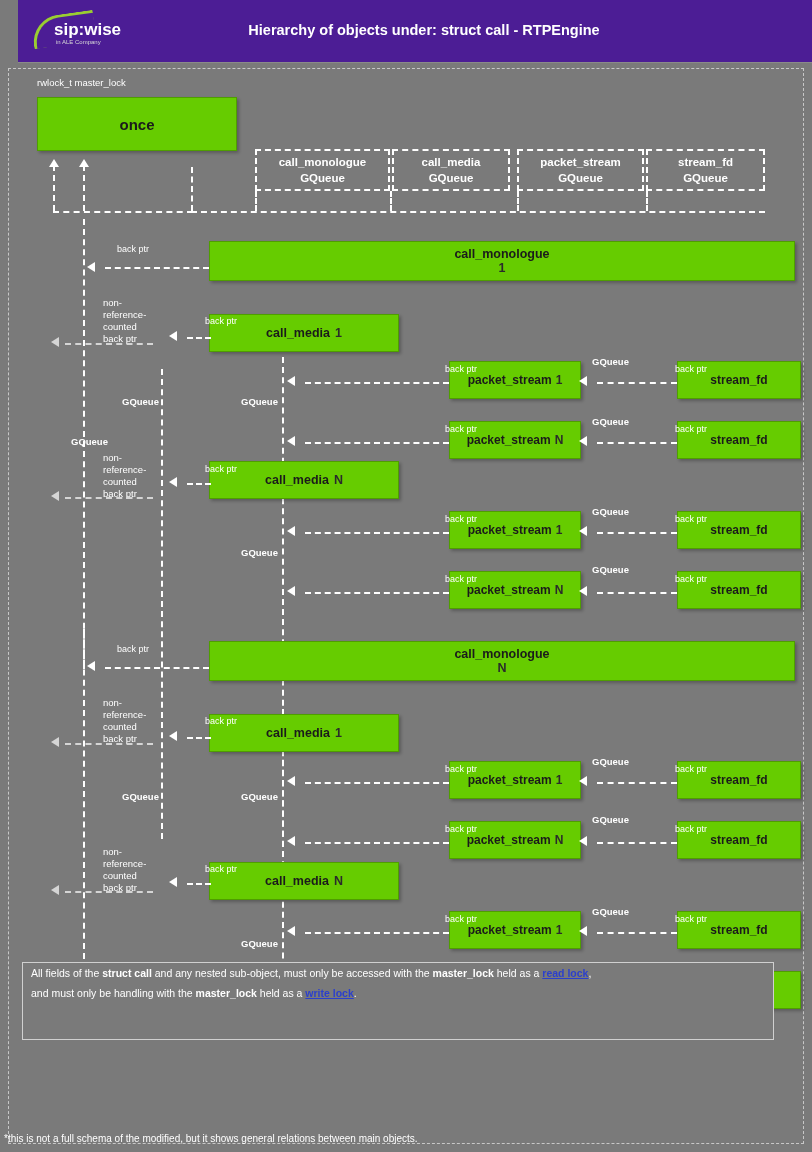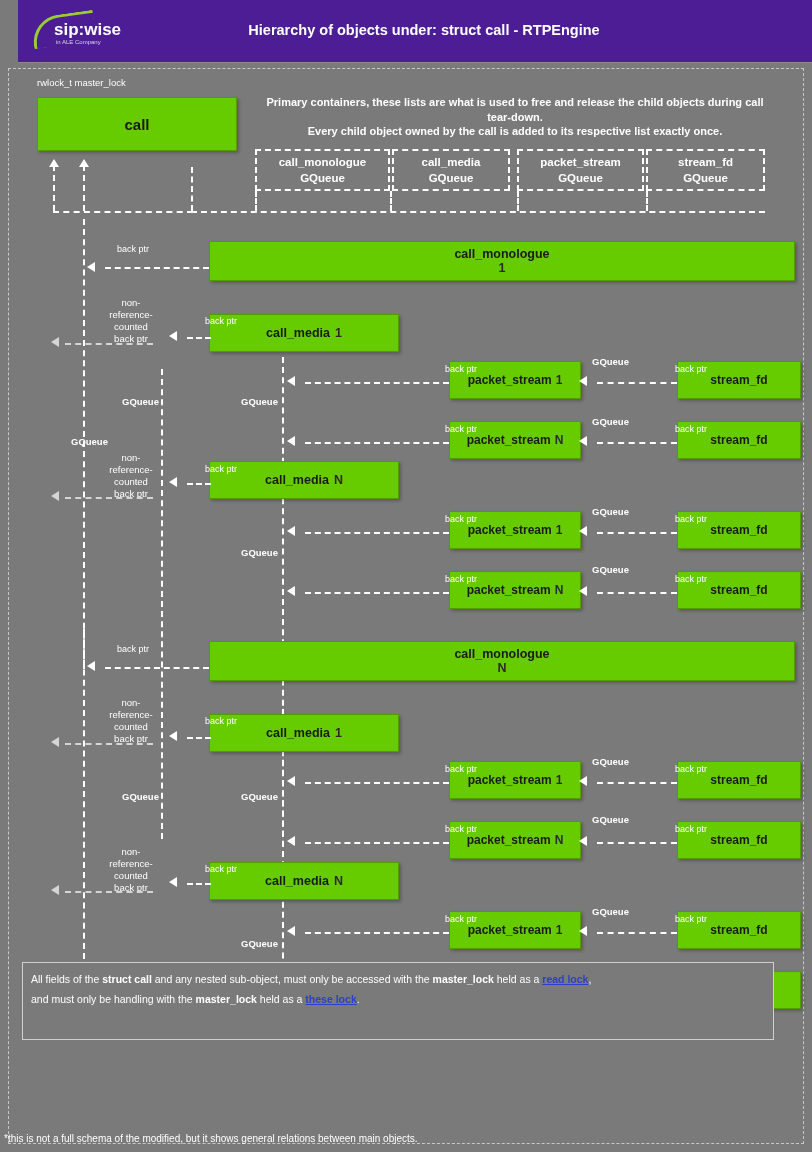--- a/index.html
+++ b/index.html
@@ -59,21 +59,20 @@
   .gbox .n{color:#2b2b2b;font-weight:bold;}
   .dashbox{
     position:absolute;
     border:2px dashed #ffffff;
     box-sizing:border-box;
     display:flex;flex-direction:column;align-items:center;justify-content:center;
     color:#ffffff;font-weight:bold;font-size:11.5px;line-height:16px;
   }
   .label{
     position:absolute;color:#ffffff;font-size:9.5px;line-height:12px;
-    text-align:center;
   }
   .bptr{
     position:absolute;color:#ffffff;font-size:9px;
   }
   .gq{
     position:absolute;color:#ffffff;font-size:9.5px;font-weight:bold;
   }
   
   .hline{
     position:absolute;border-top:2px dashed #ffffff;height:0;
@@ -96,21 +95,21 @@
   .note{
     position:absolute;text-align:center;color:#ffffff;font-weight:bold;
     font-size:11px;line-height:15px;
   }
   
   .footer-box{
     position:absolute;left:22px;top:962px;width:752px;height:78px;
     border:1px solid #d0d0d0;box-sizing:border-box;
     background:#7a7a7a;
     font-size:10.5px;line-height:20px;color:#ffffff;
-    padding:6px 8px;
+    padding:0 8px;
   }
   .footer-box b{font-weight:bold;}
   .footer-box .link{color:#2b3fcc;text-decoration:underline;}
   .footnote{
     position:absolute;left:4px;top:1133px;font-size:10px;color:#ffffff;
   }
   .rwlock{
     position:absolute;left:36px;top:78px;font-size:9.5px;color:#ffffff;
   }
 </style>
@@ -124,25 +123,23 @@
     <div class="logo-sub">in ALE Company</div>
   </div>
   <div class="header-title">Hierarchy of objects under: struct call - RTPEngine</div>
 </div>
 
 <div class="canvas">
 
   <div class="rwlock" style="left:28px;top:8px;">rwlock_t master_lock</div>
 
   <div class="gbox" style="left:28px;top:28px;width:200px;height:54px;font-size:15px;">
-    <span>call</span>
-  </div>
-
-  <div class="note" style="left:246px;top:26px;width:520px;">Primary containers, these lists are what is used to free and release the child objects during call tear-down.</div>
-  <div class="note" style="left:246px;top:55px;width:520px;">Every child object owned by the call is added to its respective list exactly once.</div>
+    <span>once</span>
+  </div>
+
 
   <div class="dashbox" style="left:246px;top:80px;width:135px;height:42px;">
     <span>call_monologue</span>
     <span>GQueue</span>
   </div>
   <div class="dashbox" style="left:383px;top:80px;width:118px;height:42px;">
     <span>call_media</span>
     <span>GQueue</span>
   </div>
   <div class="dashbox" style="left:508px;top:80px;width:127px;height:42px;">
@@ -384,17 +381,17 @@
 
   <div class="gq" style="left:232px;top:869px;">GQueue</div>
 
 </div>
 
 <div class="footer-box">
   <div>
     <span>All fields of the </span><b>struct call</b><span> and any nested sub-object, must only be accessed with the </span><b>master_lock</b><span> held as a </span><b class="link">read lock</b><span>,</span>
   </div>
   <div>
-    <span>and must only be handling with the </span><b>master_lock</b><span> held as a </span><b class="link">these lock</b><span>.</span>
+    <span>and must only be handling with the </span><b>master_lock</b><span> held as a </span><b class="link">write lock</b><span>.</span>
   </div>
 </div>
 
 <div class="footnote">*this is not a full schema of the modified, but it shows general relations between main objects.</div>
 
 </body></html>

